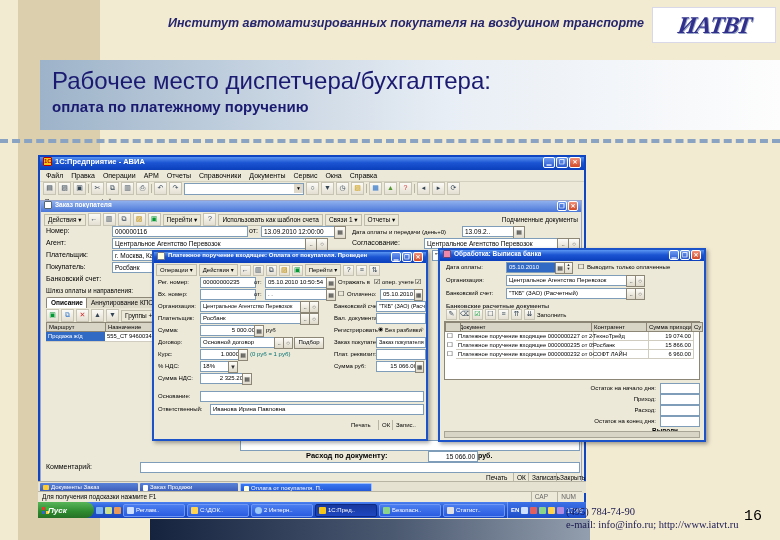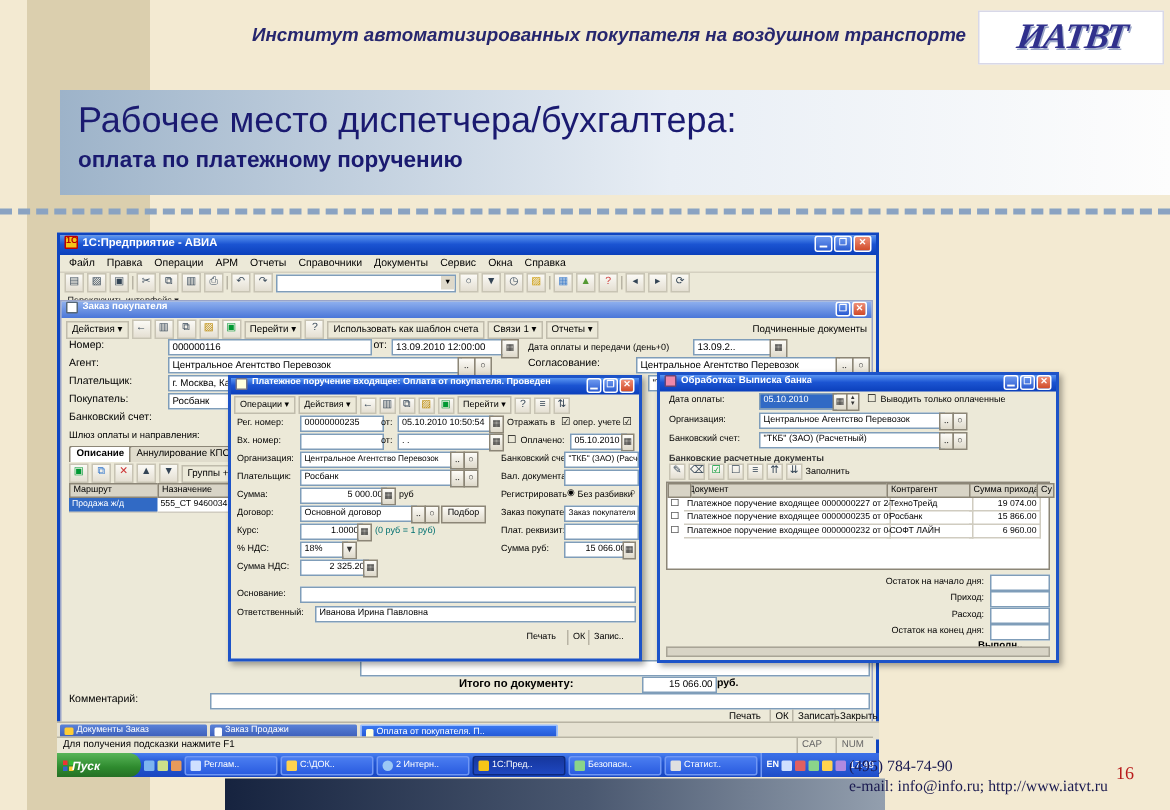--- a/index.html
+++ b/index.html
@@ -195,21 +195,21 @@
   <span class="tbi">▼</span>
   <span class="flat">Группы + НДС</span>
 </div>
 
 <div class="gridhead" style="left:46px;top:322px;width:58px;height:8px">Маршрут</div>
 <div class="gridhead" style="left:105px;top:322px;width:85px;height:8px">Назначение</div>
 <div class="cell" style="left:46px;top:332px;width:58px;height:9px;background:#316ac5;color:#fff">Продажа ж/д</div>
 <div class="cell" style="left:105px;top:332px;width:85px;height:9px;background:#fff">555_СТ 9460034132</div>
 
 <div class="in" style="left:240px;top:440px;width:334px"></div>
-<div class="lbl" style="left:306px;top:451px;font-weight:bold;font-size:7.5px">Итого по документу:</div>
+<div class="lbl" style="left:306px;top:451px;font-weight:bold;font-size:7.5px">Расход по документу:</div>
 <div class="in r" style="left:428px;top:451px;width:44px">15 066.00</div>
 <div class="lbl" style="left:478px;top:451px;font-weight:bold">руб.</div>
 <div class="lbl" style="left:46px;top:462px">Комментарий:</div>
 <div class="in" style="left:140px;top:462px;width:434px"></div>
 <div class="btn1c" style="left:483px;top:473px;border-left:none">Печать</div>
 <div class="btn1c" style="left:513px;top:473px">ОК</div>
 <div class="btn1c" style="left:528px;top:473px">Записать</div>
 <div class="btn1c" style="left:556px;top:473px">Закрыть</div>
 
 <div class="win" style="left:152px;top:250px;width:272px;height:187px">
@@ -459,13 +459,13 @@
     <span class="trayico" style="background:#ffd34d"></span>
     <span class="trayico" style="background:#b08ae0"></span>
     <span style="color:#fff;font-size:6.5px">17:49</span>
   </div>
 </div>
 
 <div class="a" style="left:150px;top:519px;width:440px;height:21px;background:linear-gradient(90deg,#16233f,#4a5870 55%,#939fae)"></div>
 
 <div class="a" style="left:566px;top:506px;font-family:'Liberation Serif',serif;font-size:10.5px;color:#1a1a50;z-index:60">(495) 784-74-90</div>
 <div class="a" style="left:566px;top:519px;font-family:'Liberation Serif',serif;font-size:10.5px;color:#1a1a50;z-index:60">e-mail: info@info.ru; http://www.iatvt.ru</div>
-<div class="a" style="left:744px;top:508px;font-family:Liberation Serif, serif;font-size:12px;color:#b91c1c;z-index:60">16</div>
+<div class="a" style="left:744px;top:508px;font-family:Liberation Mono, monospace;font-size:15px;color:#000000;z-index:60">16</div>
 
 </body></html>

